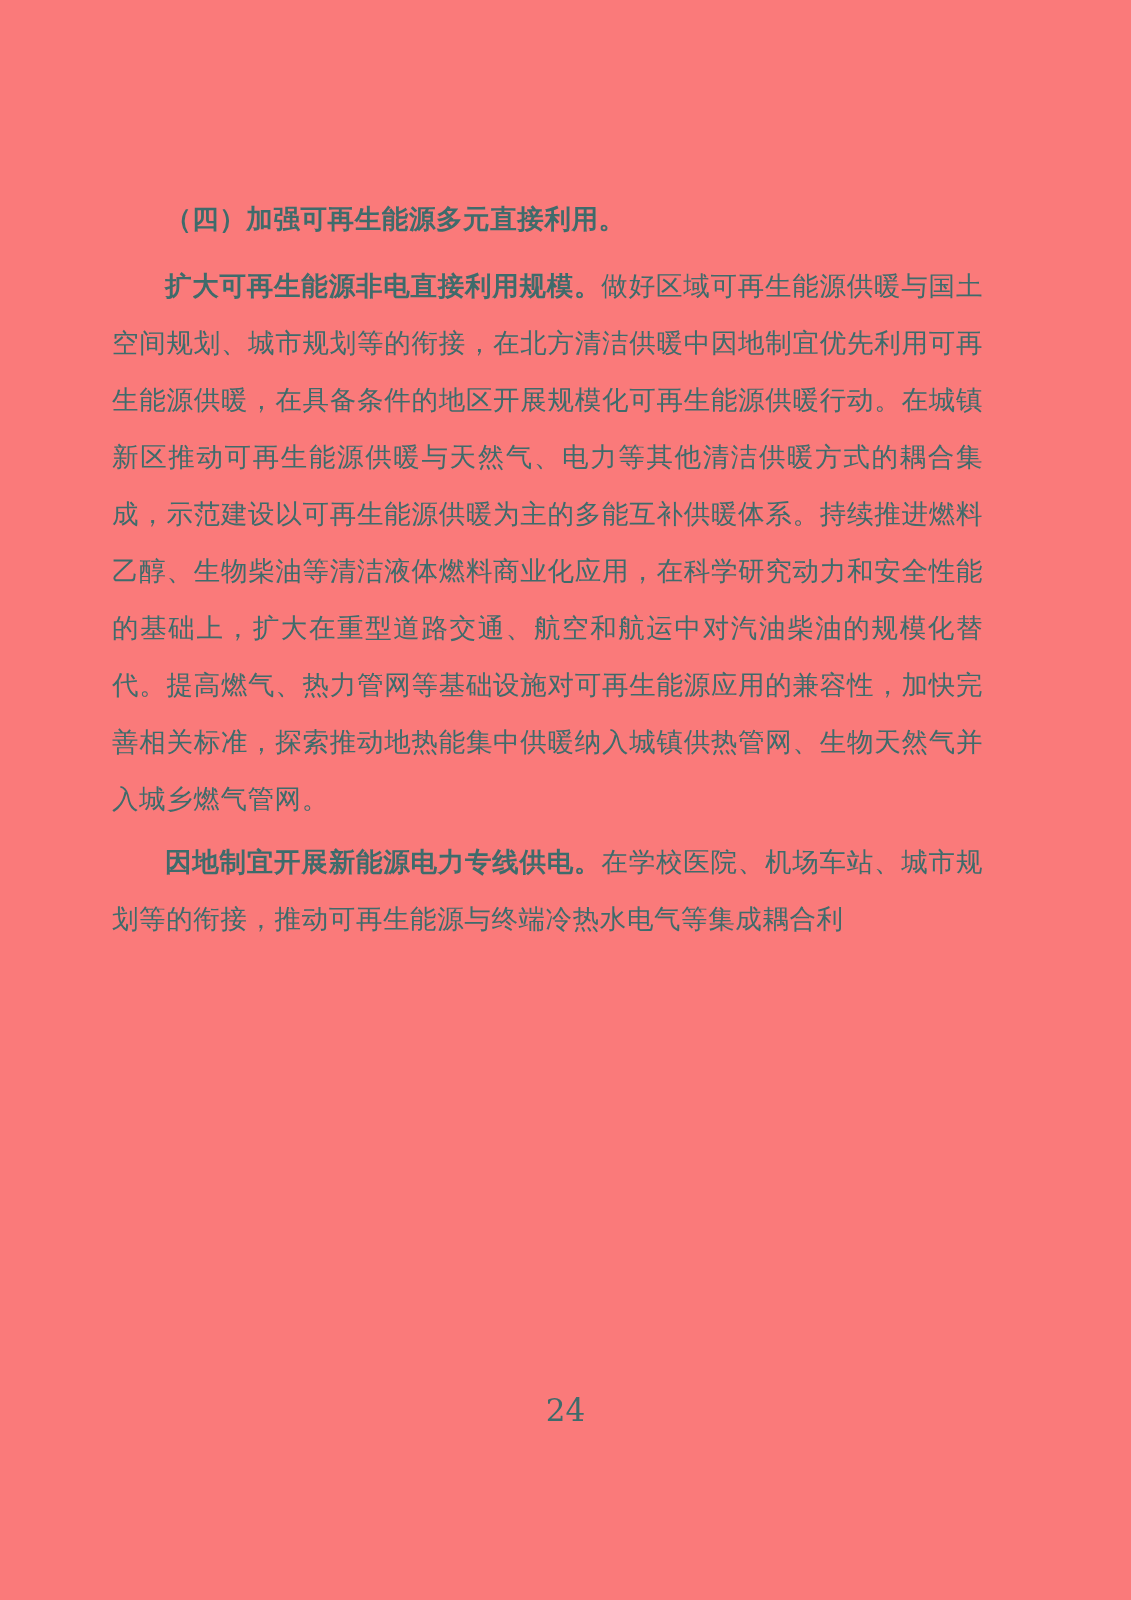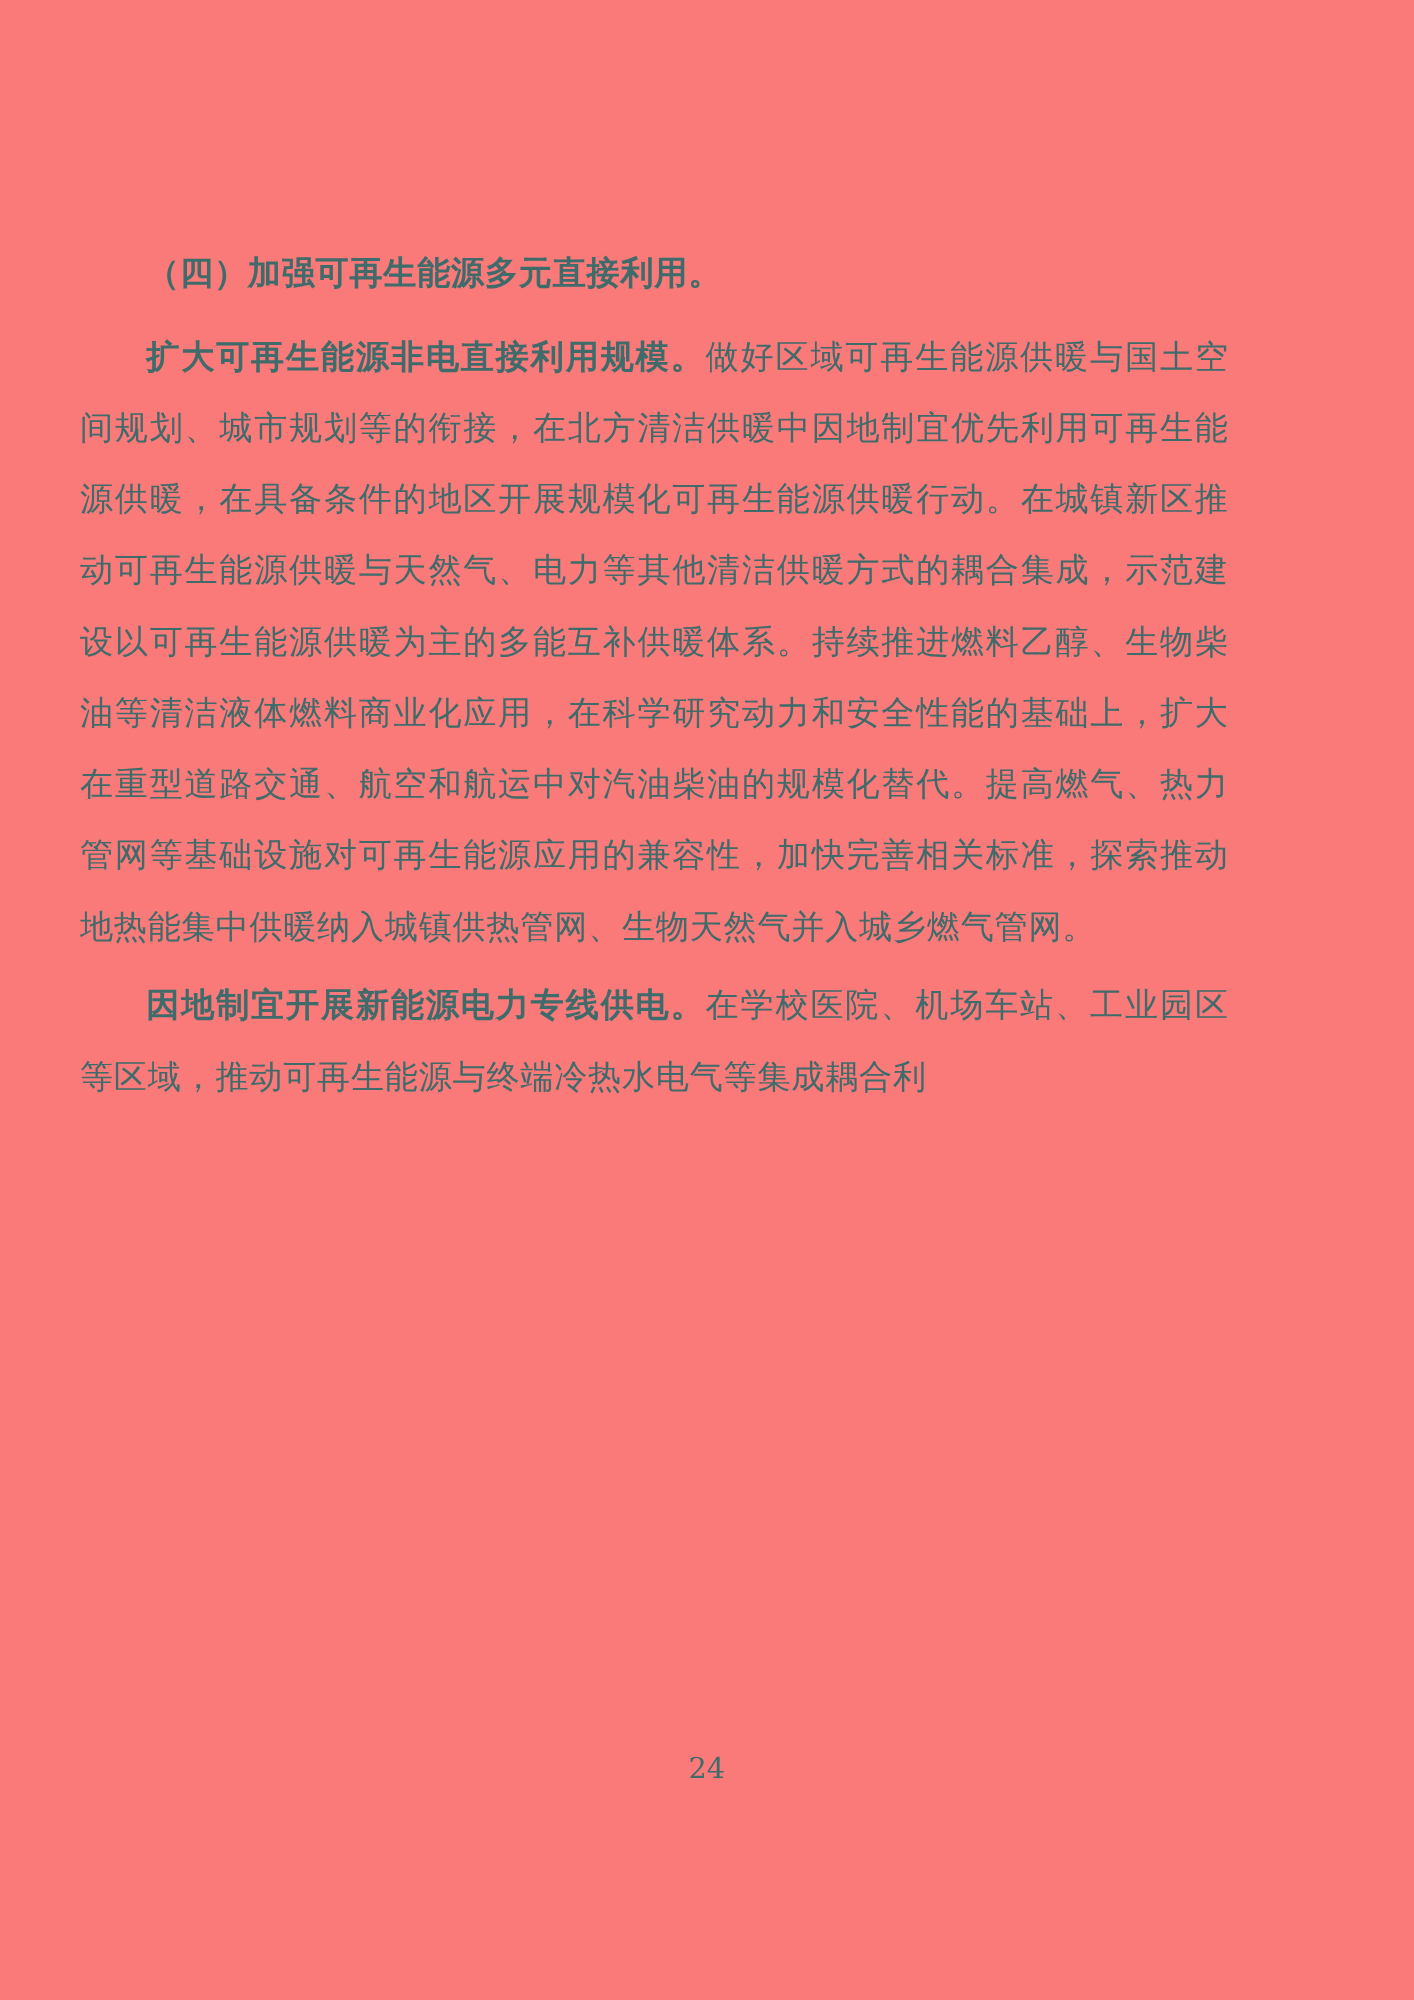--- a/index.html
+++ b/index.html
@@ -11,21 +11,21 @@
     height: 1600px;
     background: #fa7a7a;
     font-family: "DejaVu Serif", "Liberation Serif", serif;
     overflow: hidden;
   }
   .page {
     position: relative;
     width: 1131px;
     height: 1600px;
     box-sizing: border-box;
-    padding: 190px 148px 0 64px;
+    padding: 190px 148px 0 112px;
   }
   .doc-body {
     color: #3f6b6b;
     font-size: 26.5px;
     line-height: 57px;
     letter-spacing: 0.6px;
     text-align: justify;
     text-justify: inter-ideograph;
   }
   .para {
@@ -38,39 +38,39 @@
   .lead {
     font-weight: bold;
   }
   .page-number {
     position: absolute;
     left: 0;
     right: 0;
     bottom: 172px;
     text-align: center;
     color: #3f6b6b;
-    font-size: 23px;
+    font-size: 31px;
     font-family: "DejaVu Serif", "Liberation Serif", serif;
   }
 </style>
 </head>
 <body>
 
 <div class="page">
   <div class="doc-body">
 
     <p class="para heading">
       <span class="lead">（四）加强可再生能源多元直接利用。</span>
     </p>
 
 
     <p class="para">
       <span class="lead">扩大可再生能源非电直接利用规模。</span><span>做好区域可再生能源供暖与国土空间规划、城市规划等的衔接，在北方清洁供暖中因地制宜优先利用可再生能源供暖，在具备条件的地区开展规模化可再生能源供暖行动。在城镇新区推动可再生能源供暖与天然气、电力等其他清洁供暖方式的耦合集成，示范建设以可再生能源供暖为主的多能互补供暖体系。持续推进燃料乙醇、生物柴油等清洁液体燃料商业化应用，在科学研究动力和安全性能的基础上，扩大在重型道路交通、航空和航运中对汽油柴油的规模化替代。提高燃气、热力管网等基础设施对可再生能源应用的兼容性，加快完善相关标准，探索推动地热能集中供暖纳入城镇供热管网、生物天然气并入城乡燃气管网。</span>
     </p>
 
     <p class="para">
-      <span class="lead">因地制宜开展新能源电力专线供电。</span><span>在学校医院、机场车站、工业园区等区域，推动可再生能源与终端冷热水电气等集成耦合利</span>
+      <span class="lead">因地制宜开展新能源电力专线供电。</span><span>在学校医院、机场车站、城市规划等的衔接，推动可再生能源与终端冷热水电气等集成耦合利</span>
     </p>
 
   </div>
 
   <div class="page-number">24</div>
 </div>
 
 </body></html>

